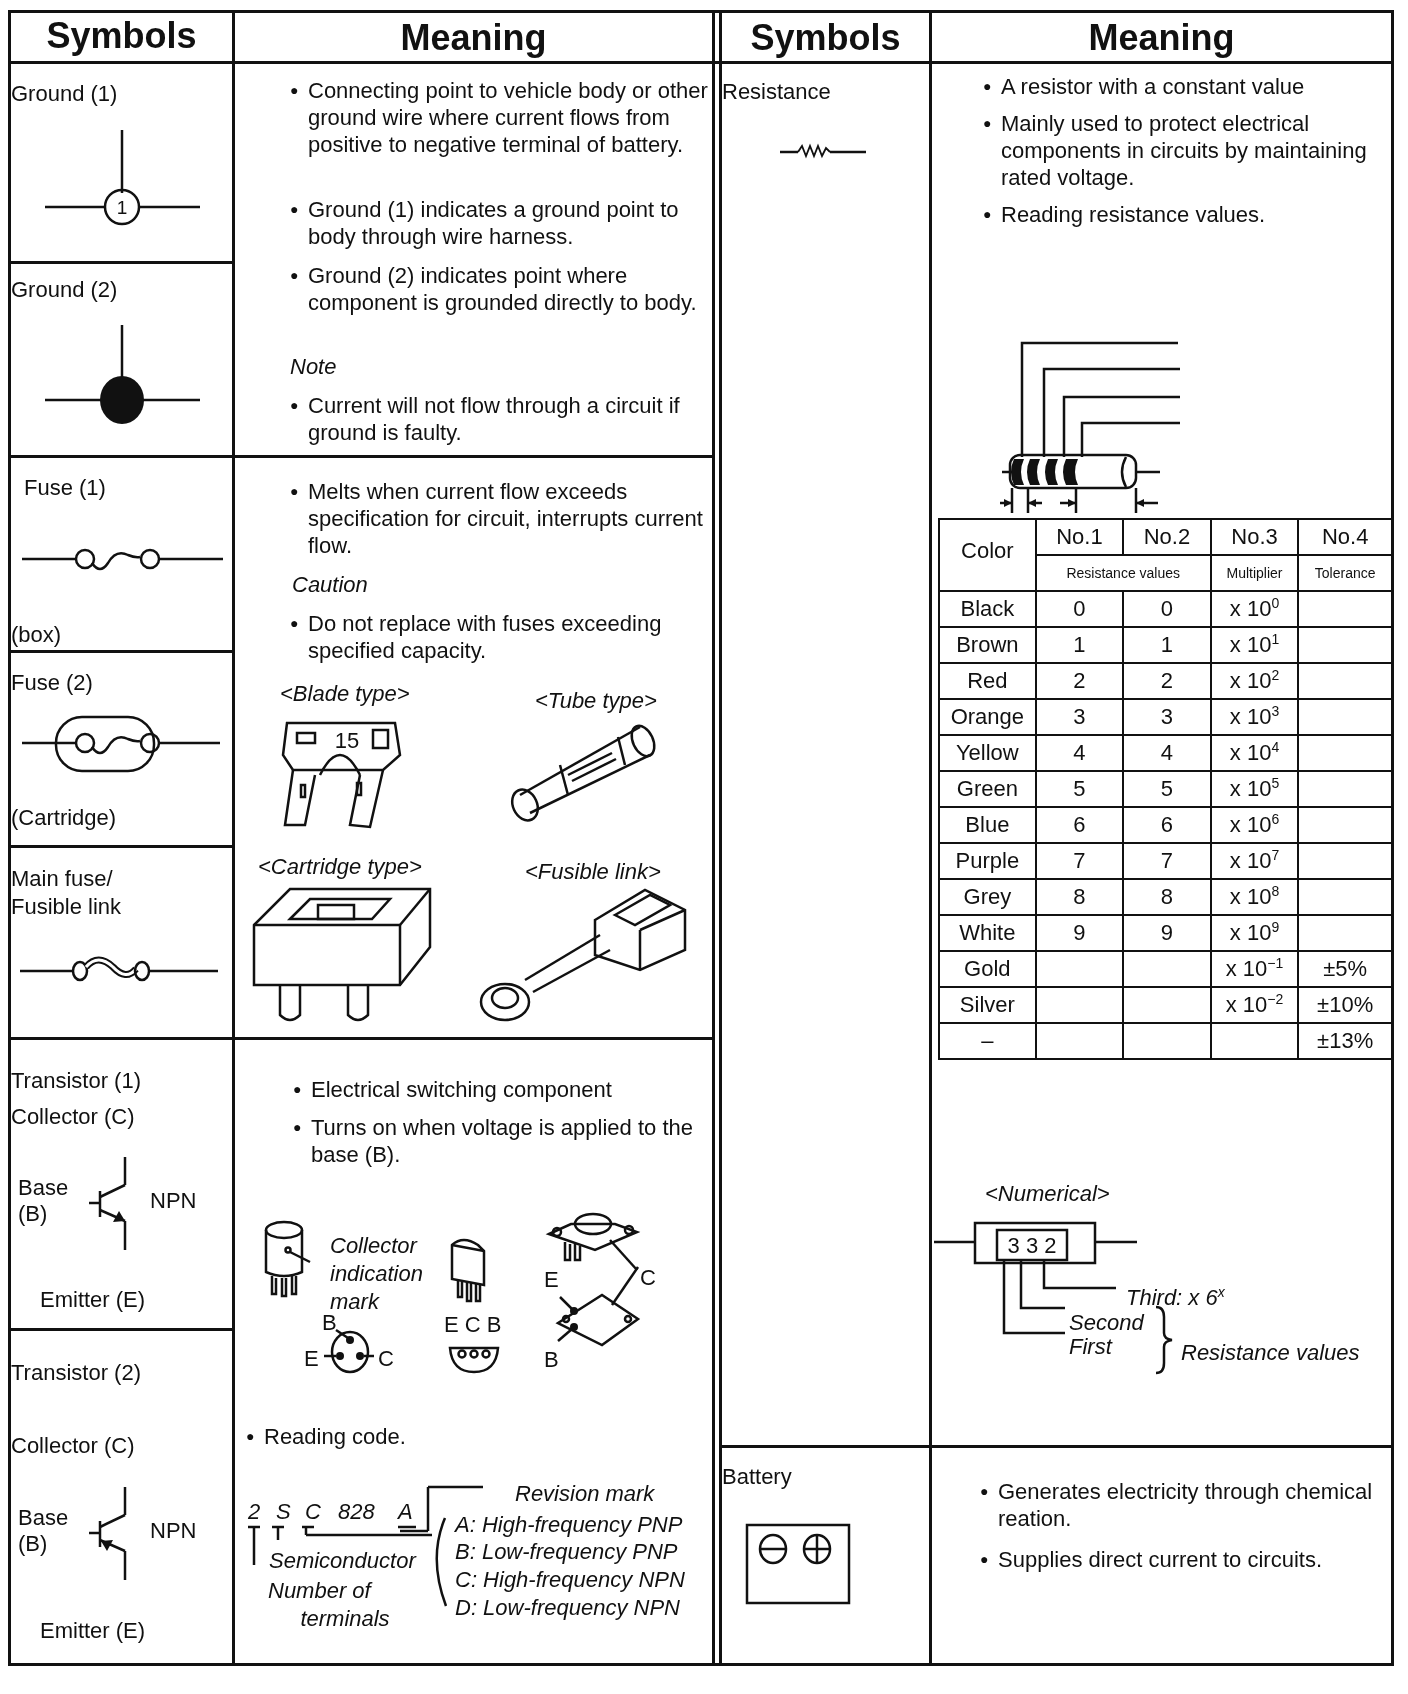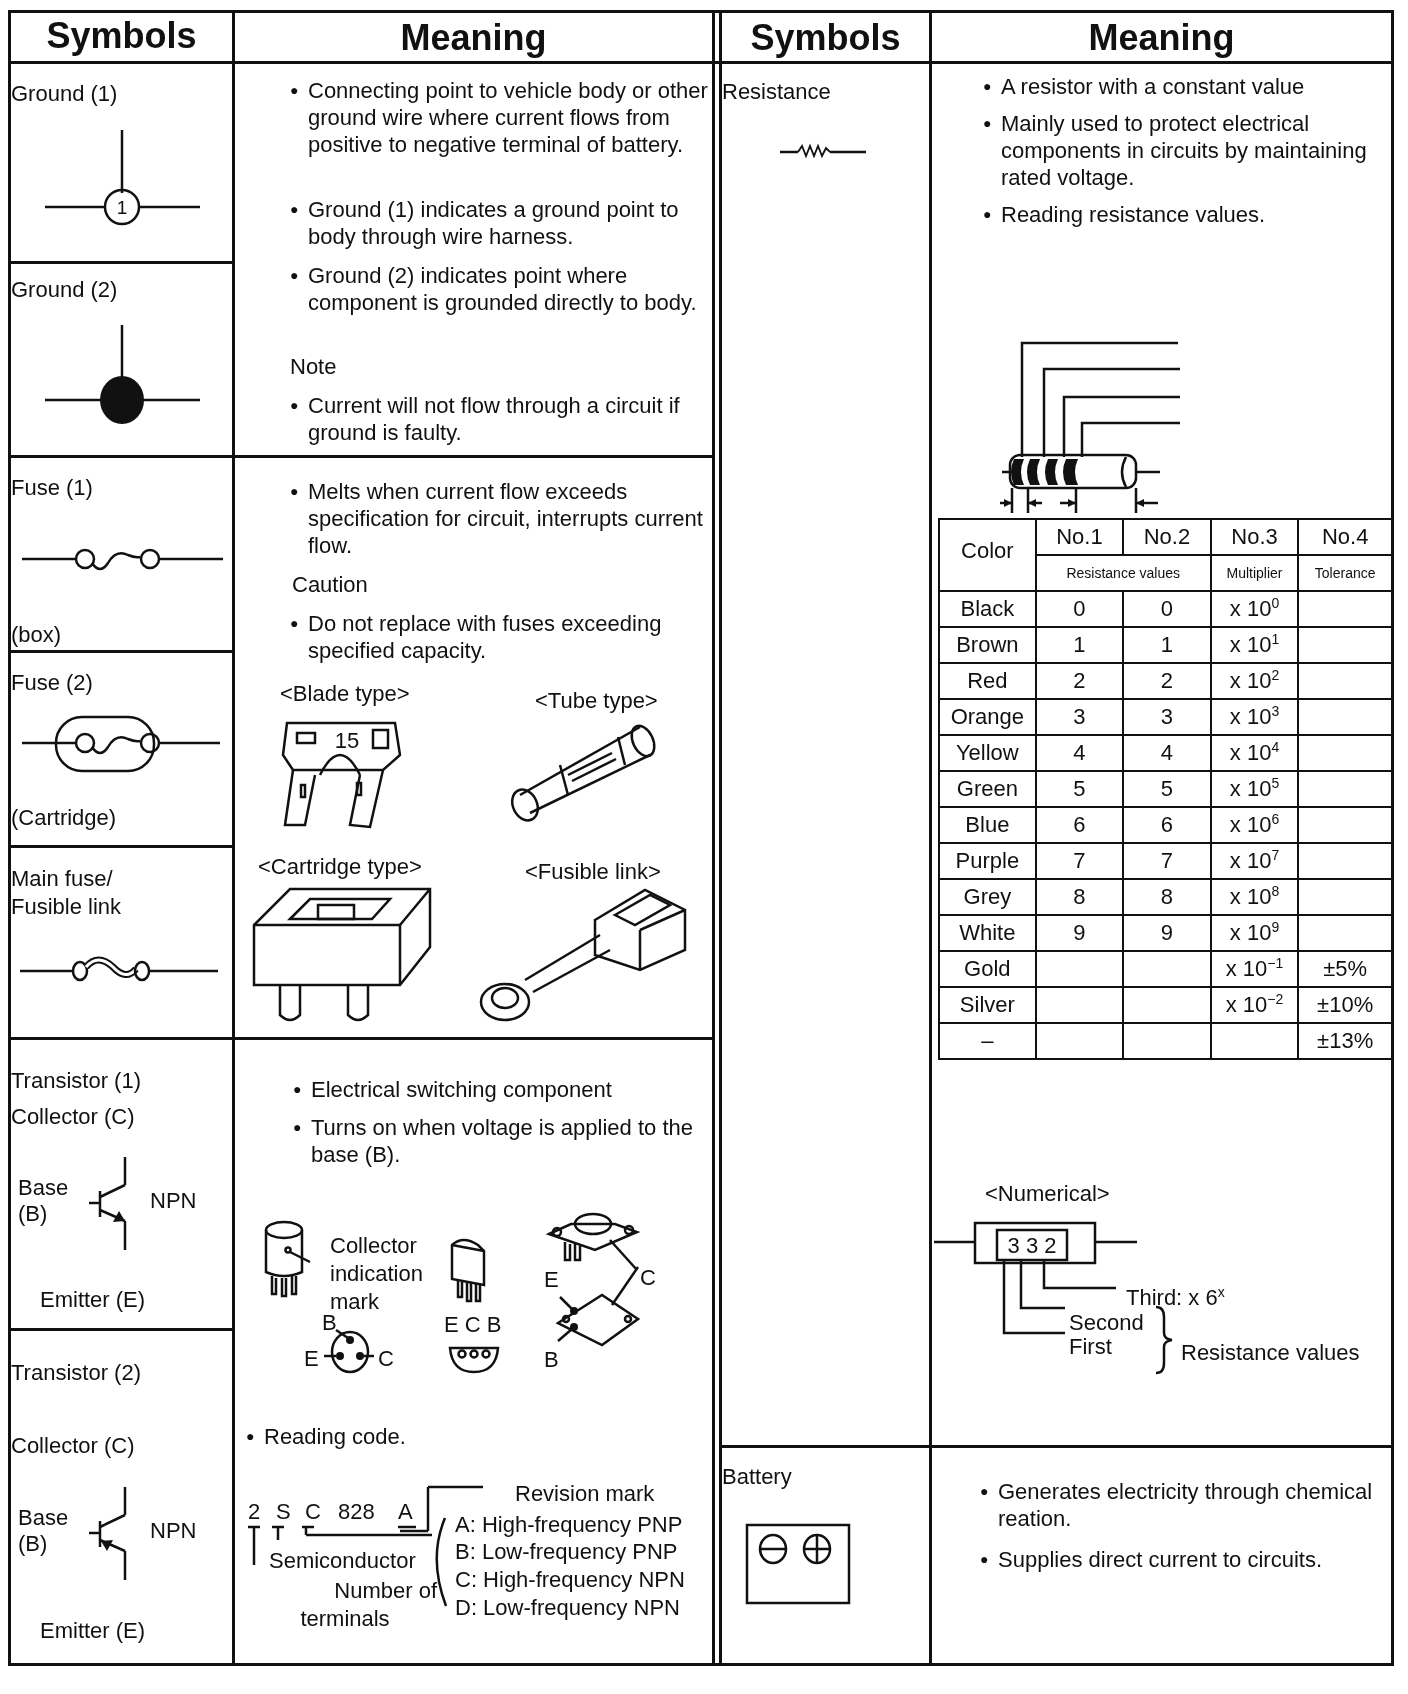--- a/index.html
+++ b/index.html
@@ -1,21 +1,21 @@
 <!DOCTYPE html>
 <html><head>
 <meta charset="utf-8">
 <style>
   html, body { margin: 0; padding: 0; background: #ffffff; }
   body { width: 1408px; height: 1694px; position: relative; overflow: hidden;
          font-family: "Liberation Sans", sans-serif; color: #111; }
   .line { position: absolute; background: #111; }
   .hdr { position: absolute; font-weight: bold; font-size: 36px; text-align: center; line-height: 52px; }
   .lbl { position: absolute; font-size: 22px; text-align: left; line-height: 26px; }
-  .txt { position: absolute; font-size: 22px; line-height: 27px; }
+  .txt { position: absolute; font-size: 22px; line-height: 27px; font-style: italic; }
   .bul { position: absolute; font-size: 22px; line-height: 27px; padding-left: 18px; }
   .bul::before { content: "●"; position: absolute; left: 0; top: 0; font-size: 14px; }
   svg { position: absolute; overflow: visible; }
   svg .s { stroke: #111; stroke-width: 2.5; fill: none; }
   svg .f { fill: #111; }
   svg text { font-family: "Liberation Sans", sans-serif; fill: #111; }
   table.cc { position: absolute; border-collapse: collapse; font-size: 22px; }
   table.cc td { border: 2.5px solid #111; text-align: center; padding: 0; height: 34px; }
   table.cc td.small { font-size: 14px; }
   sup { font-size: 14px; }
@@ -67,21 +67,21 @@
   <line class="s" x1="5" y1="80" x2="160" y2="80"></line>
   <ellipse class="f" cx="82" cy="80" rx="22" ry="24"></ellipse>
 </svg>
 
 <div class="bul" style="left:290px;top:77px;width:410px">Connecting point to vehicle body or other ground wire where current flows from positive to negative terminal of battery.</div>
 <div class="bul" style="left:290px;top:196px;width:410px">Ground (1) indicates a ground point to body through wire harness.</div>
 <div class="bul" style="left:290px;top:262px;width:410px">Ground (2) indicates point where component is grounded directly to body.</div>
 <div class="txt" style="left:290px;top:353px">Note</div>
 <div class="bul" style="left:290px;top:392px;width:420px">Current will not flow through a circuit if ground is faulty.</div>
 
-<div class="lbl" style="left:11px;top:475px;width:185px">Fuse (1)</div>
+<div class="lbl" style="left:24px;top:475px;width:185px">Fuse (1)</div>
 <svg style="left:20px;top:545px" width="210" height="30">
   <line class="s" x1="2" y1="14" x2="55" y2="14"></line>
   <ellipse class="s" cx="65" cy="14" rx="9" ry="9"></ellipse>
   <path class="s" d="M72 18 Q80 30 88 18 Q96 4 108 10 Q115 13 120 12"></path>
   <ellipse class="s" cx="130" cy="14" rx="9" ry="9"></ellipse>
   <line class="s" x1="139" y1="14" x2="203" y2="14"></line>
 </svg>
 <div class="lbl" style="left:11px;top:622px;width:221px">(box)</div>
 
 <div class="lbl" style="left:11px;top:670px;width:221px">Fuse (2)</div>
@@ -268,21 +268,21 @@
   <line class="s" x1="188" y1="61" x2="188" y2="17"></line>
   <line class="s" x1="188" y1="17" x2="243" y2="17"></line>
   <path class="s" d="M205 48 Q188 88 206 136"></path>
 </svg>
 <div class="txt" style="left:515px;top:1480px">Revision mark</div>
 <div class="txt" style="left:455px;top:1511px">A: High-frequency PNP</div>
 <div class="txt" style="left:455px;top:1538px">B: Low-frequency PNP</div>
 <div class="txt" style="left:455px;top:1566px">C: High-frequency NPN</div>
 <div class="txt" style="left:455px;top:1594px">D: Low-frequency NPN</div>
 <div class="txt" style="left:269px;top:1547px">Semiconductor</div>
-<div class="txt" style="left:287px;top:1577px;width:150px;text-align:right">Number of</div>
+<div class="txt" style="left:268px;top:1577px;width:150px;text-align:left">Number of</div>
 <div class="txt" style="left:270px;top:1605px;width:150px;text-align:center">terminals</div>
 
 <div class="lbl" style="left:722px;top:79px;width:207px">Resistance</div>
 <svg style="left:778px;top:140px" width="90" height="20">
   <line class="s" x1="2" y1="12" x2="20" y2="12"></line>
   <polyline class="s" style="stroke-width:1.8" points="20,12 24,6 28,16 32,6 36,16 40,6 44,16 48,8 52,12"></polyline>
   <line class="s" x1="52" y1="12" x2="88" y2="12"></line>
 </svg>
 
 <div class="bul" style="left:983px;top:73px;width:400px">A resistor with a constant value</div>

